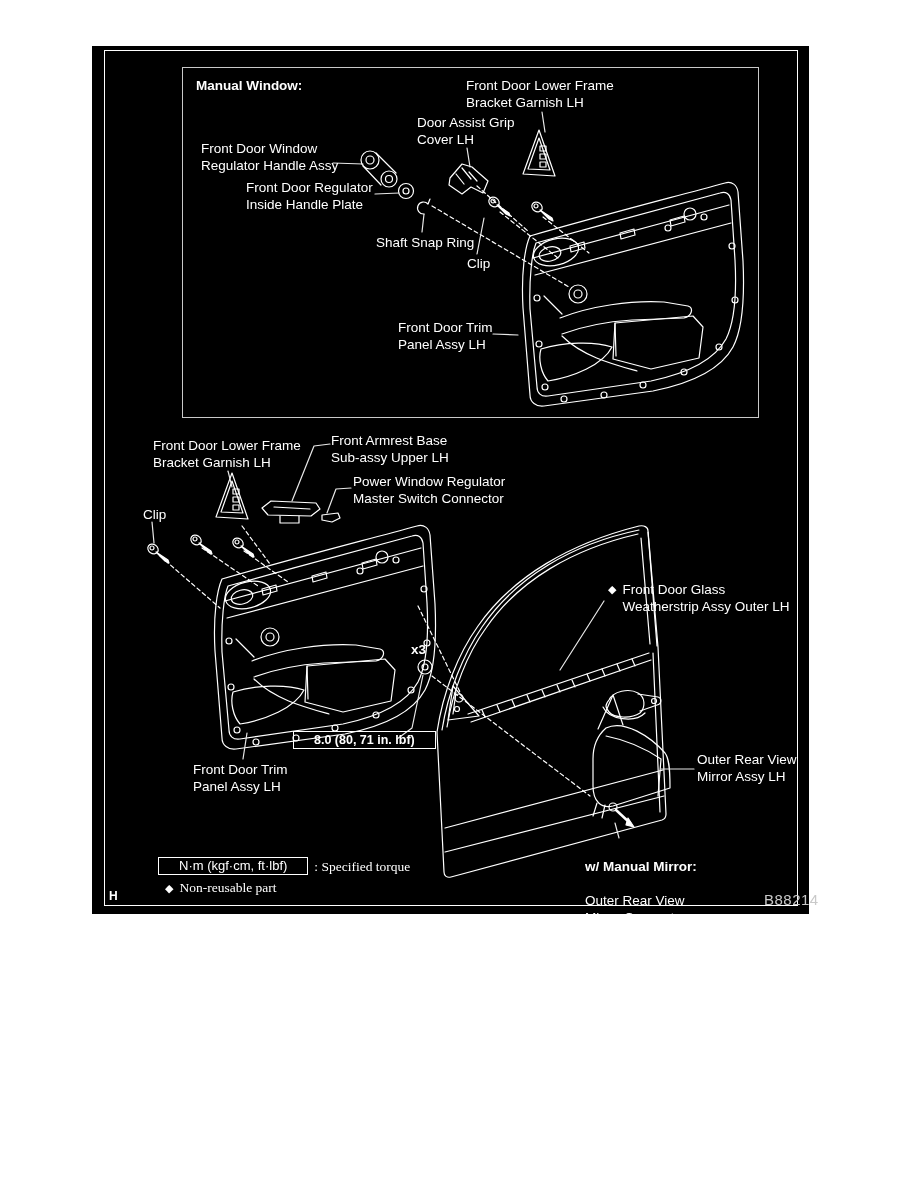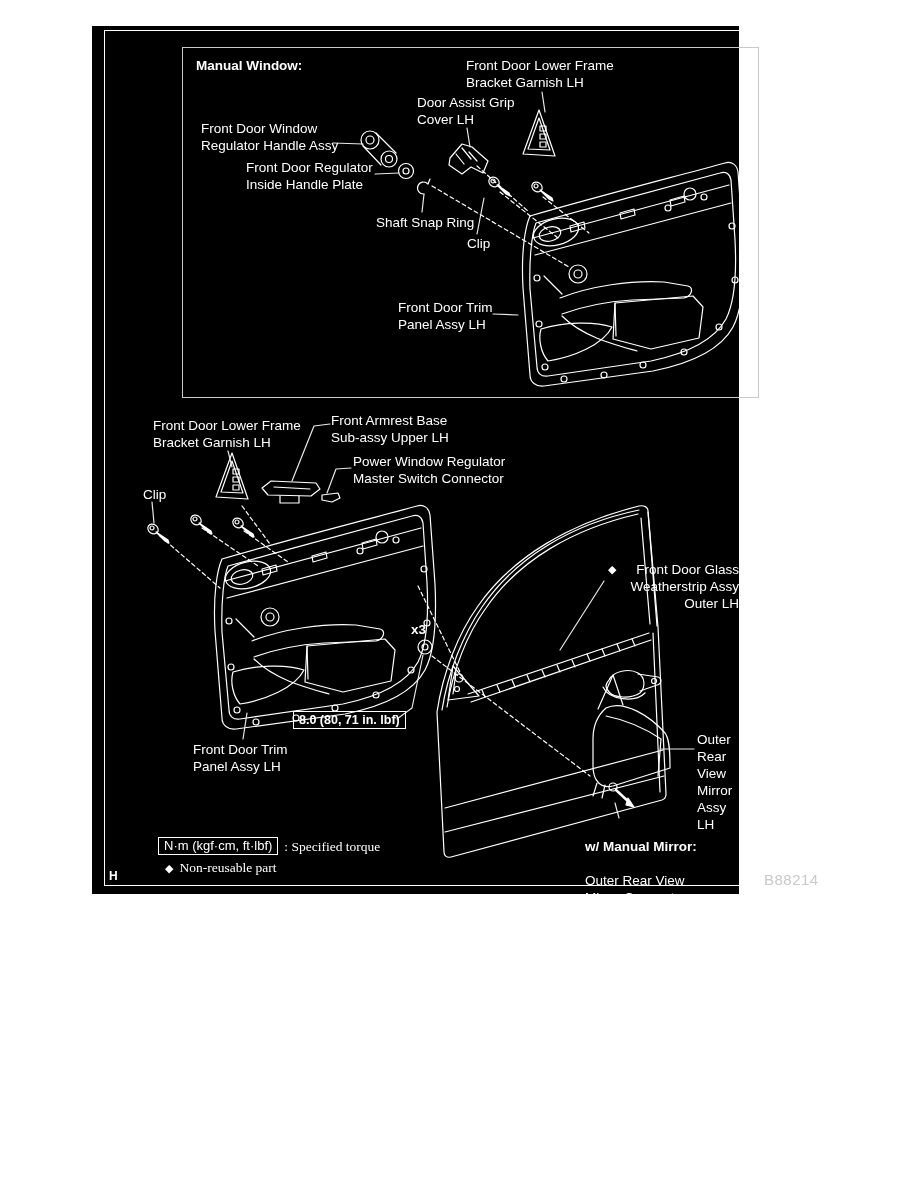--- a/index.html
+++ b/index.html
@@ -1,30 +1,30 @@
 <!DOCTYPE html>
 <html><head>
 <meta charset="utf-8">
 <style>
   html,body{margin:0;padding:0;}
   body{
     width:918px;height:1188px;position:relative;background:#ffffff;
     font-family:"Liberation Sans", sans-serif;
   }
-  .canvas{position:absolute;left:92px;top:26px;width:647px;height:868px;background:#000;}
+  .canvas{position:absolute;left:92px;top:46px;width:717px;height:868px;background:#000;}
   .border-outer{position:absolute;left:12px;top:4px;width:692px;height:854px;border:1.5px solid #ffffff;}
   .manual-box{position:absolute;left:90px;top:21px;width:575px;height:349px;border:1px solid #c9c9c9;}
   svg.art{position:absolute;left:0;top:0;width:734px;height:868px;}
   svg.art *{vector-effect:non-scaling-stroke;}
   .lbl{position:absolute;color:#fff;font-size:13.5px;line-height:17px;white-space:pre-line;}
   .bold{font-weight:bold;}
   .row{display:flex;gap:6px;align-items:flex-start;}
-  .row .pre{white-space:pre-line;text-align:right;}
+  .row .pre{white-space:pre-line;}
   .diamond{font-size:11px;line-height:16px;color:#fff;}
-  .callout-box{display:inline-block;border:1.5px solid #fff;padding:0 5px;line-height:16px;font-size:13px;color:#fff;white-space:nowrap;}
+  .callout-box{display:inline-block;border:1.5px solid #fff;padding:0 20px;line-height:16px;font-size:13px;color:#fff;white-space:nowrap;}
   .callout-box.bold{font-size:12.5px;}
   .legend-row{position:absolute;display:flex;gap:6px;align-items:center;color:#fff;margin-left:36px;}
   .legend-row .lbl{position:static;font-family:Liberation Serif, serif;}
   .fig-code{position:absolute;color:#c9c9c9;font-size:15px;letter-spacing:.5px;}
   .page-marker{position:absolute;color:#fff;font-size:12px;font-weight:bold;}
 </style>
 </head>
 <body>
 
 <div class="canvas">

